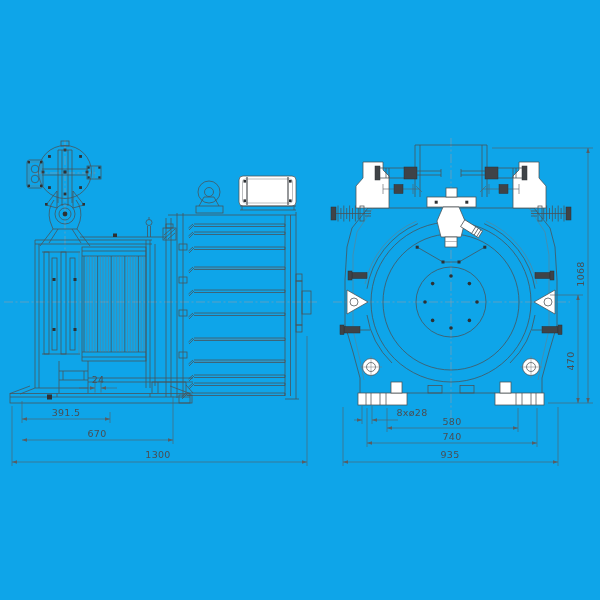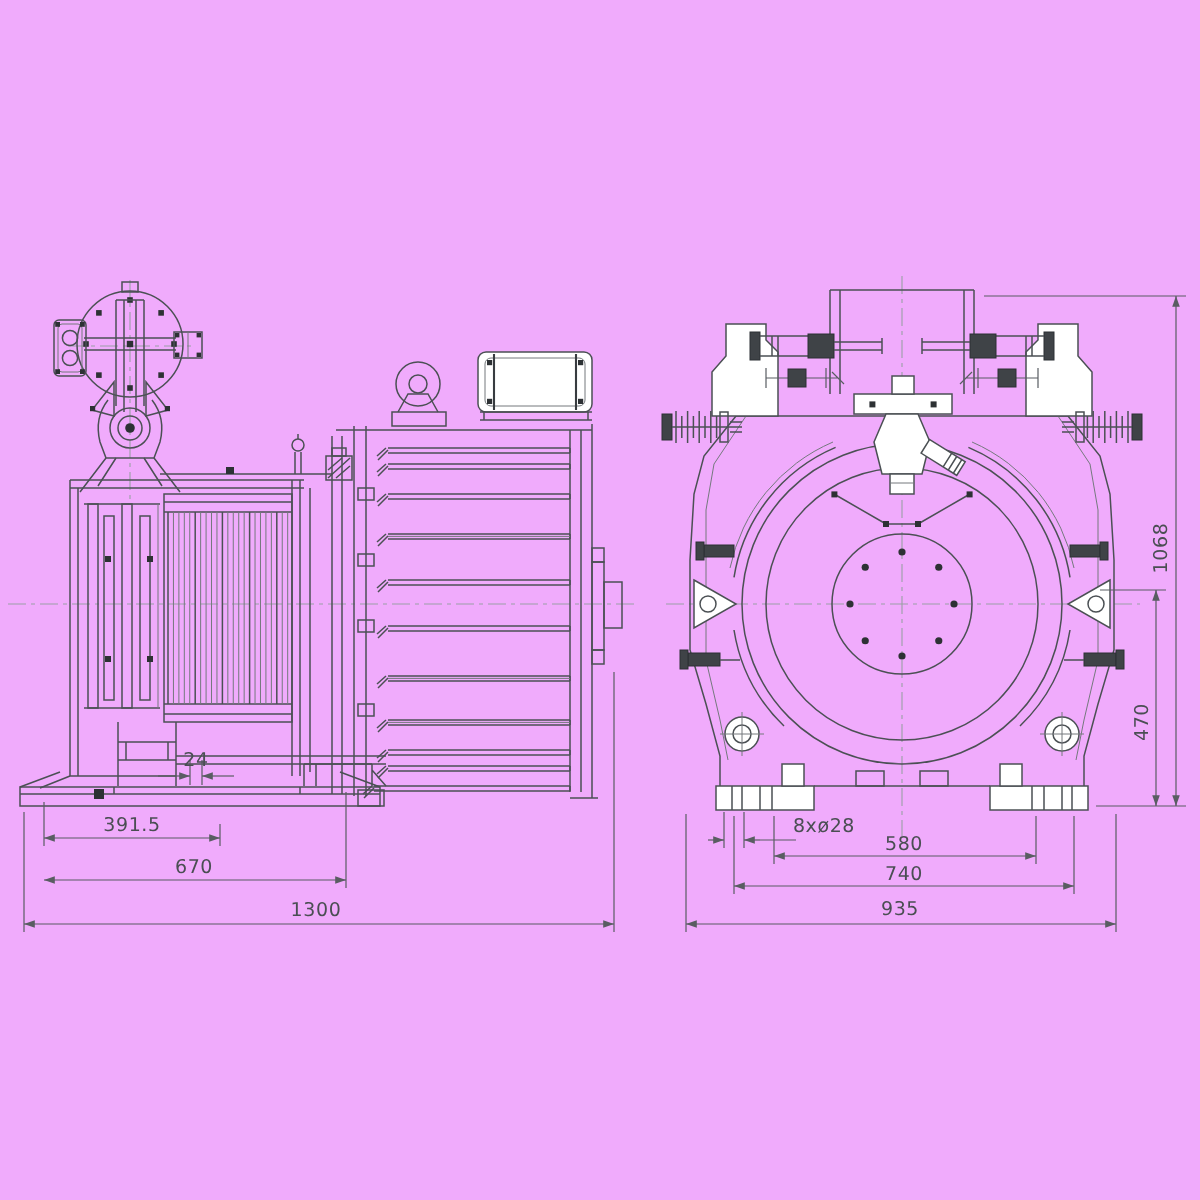--- a/index.html
+++ b/index.html
@@ -1,16 +1,16 @@
 <!DOCTYPE html>
 <html><head>
 <meta charset="utf-8">
 <style>
   html,body{margin:0;padding:0;background:#fff;}
-  .canvas{position:relative;width:600px;height:600px;background:#f0abfc;overflow:hidden;}
+  .canvas{position:relative;width:600px;height:600px;background:#0ea5e9;overflow:hidden;}
   svg{position:absolute;left:0;top:0;}
   .s  {stroke:#4b5054;stroke-width:.75;fill:none;stroke-linecap:butt;}
   .s2 {stroke:#383c40;stroke-width:1.05;fill:none;}
   .t  {stroke:#74797d;stroke-width:.5;fill:none;}
   .w  {stroke:#4b5054;stroke-width:.75;fill:#ffffff;}
   .cl {stroke:#9aa0a5;stroke-width:.55;fill:none;stroke-dasharray:9 2.5 2 2.5;}
   .d  {stroke:#595d62;stroke-width:.6;fill:none;}
   .f  {fill:#2d3134;stroke:none;}
   .dk {fill:#3f4347;stroke:#2d3134;stroke-width:.5;}
   text.dt{font-family:"DejaVu Sans",sans-serif;font-size:9.5px;fill:#4a4e53;letter-spacing:.3px;text-anchor:middle;}

